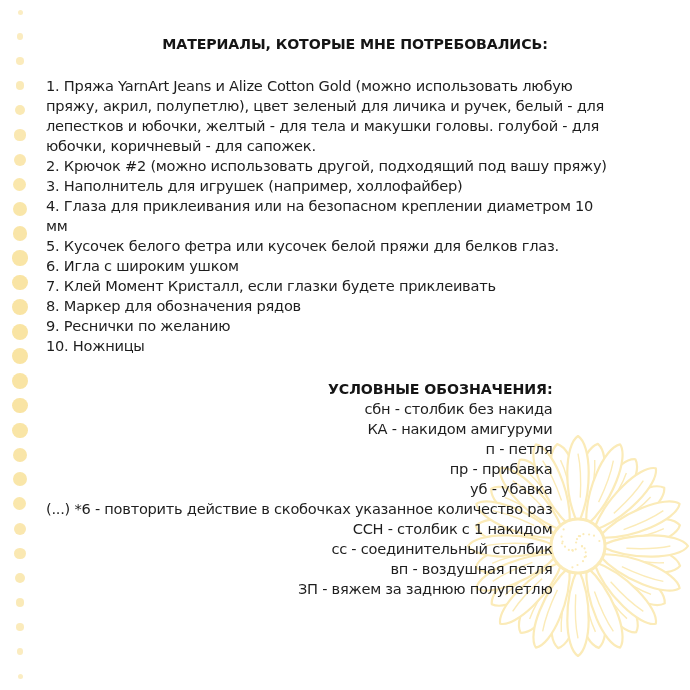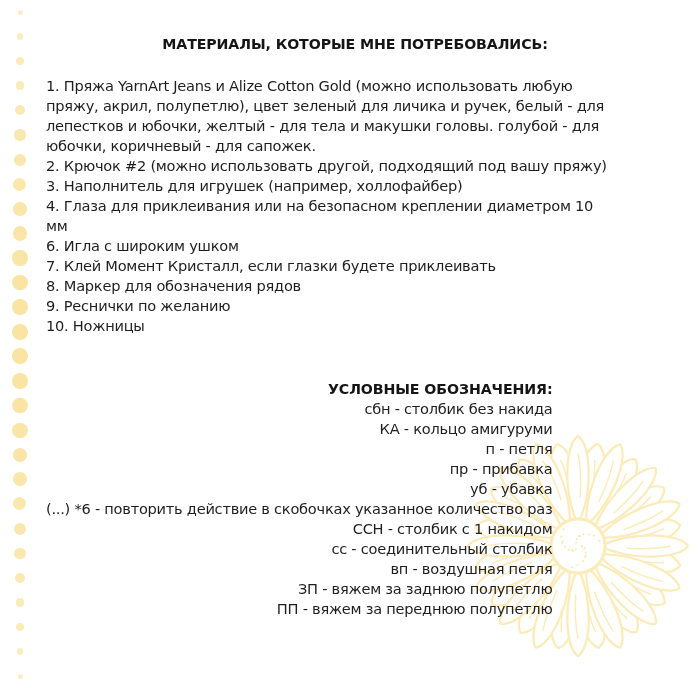--- a/index.html
+++ b/index.html
@@ -268,33 +268,33 @@
 
 <div class="block materials">
   <span class="line">1. Пряжа YarnArt Jeans и Alize Cotton Gold (можно использовать любую</span>
   <span class="line">пряжу, акрил, полупетлю), цвет зеленый для личика и ручек, белый - для</span>
   <span class="line">лепестков и юбочки, желтый - для тела и макушки головы. голубой - для</span>
   <span class="line">юбочки, коричневый - для сапожек.</span>
   <span class="line">2. Крючок #2 (можно использовать другой, подходящий под вашу пряжу)</span>
   <span class="line">3. Наполнитель для игрушек (например, холлофайбер)</span>
   <span class="line">4. Глаза для приклеивания или на безопасном креплении диаметром 10</span>
   <span class="line">мм</span>
+  <span class="line">5. Кусочек белого фетра или кусочек белой пряжи для белков глаз.</span>
   <span class="line">6. Игла с широким ушком</span>
   <span class="line">7. Клей Момент Кристалл, если глазки будете приклеивать</span>
   <span class="line">8. Маркер для обозначения рядов</span>
   <span class="line">9. Реснички по желанию</span>
   <span class="line">10. Ножницы</span>
 </div>
 
 <div class="block legend">
   <span class="line legend-title">УСЛОВНЫЕ ОБОЗНАЧЕНИЯ:</span>
   <span class="line">сбн - столбик без накида</span>
-  <span class="line">КА - кольцо амигуруми</span>
+  <span class="line">КА - накидом амигуруми</span>
   <span class="line">п - петля</span>
   <span class="line">пр - прибавка</span>
   <span class="line">уб - убавка</span>
   <span class="line">(...) *6 - повторить действие в скобочках указанное количество раз</span>
   <span class="line">ССН - столбик с 1 накидом</span>
   <span class="line">сс - соединительный столбик</span>
   <span class="line">вп - воздушная петля</span>
   <span class="line">ЗП - вяжем за заднюю полупетлю</span>
-  <span class="line">ПП - вяжем за переднюю полупетлю</span>
 </div>
 
 </body></html>

